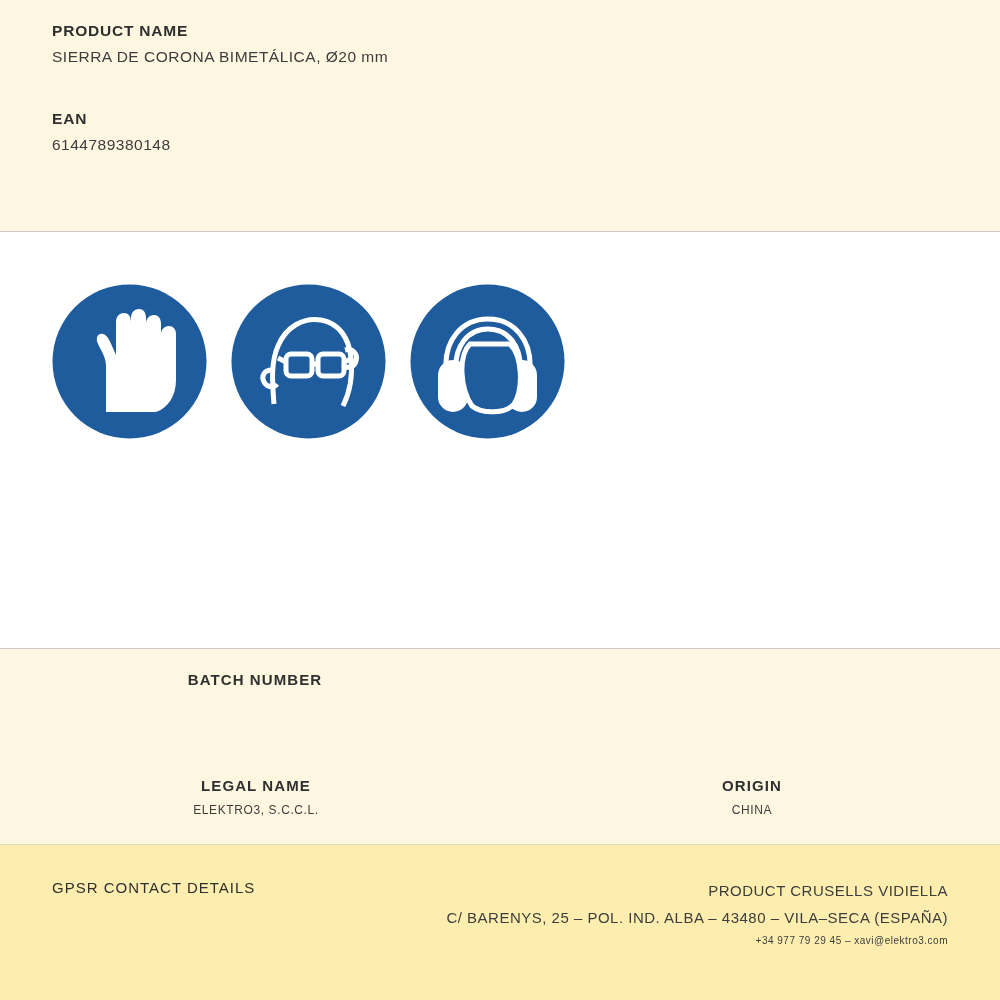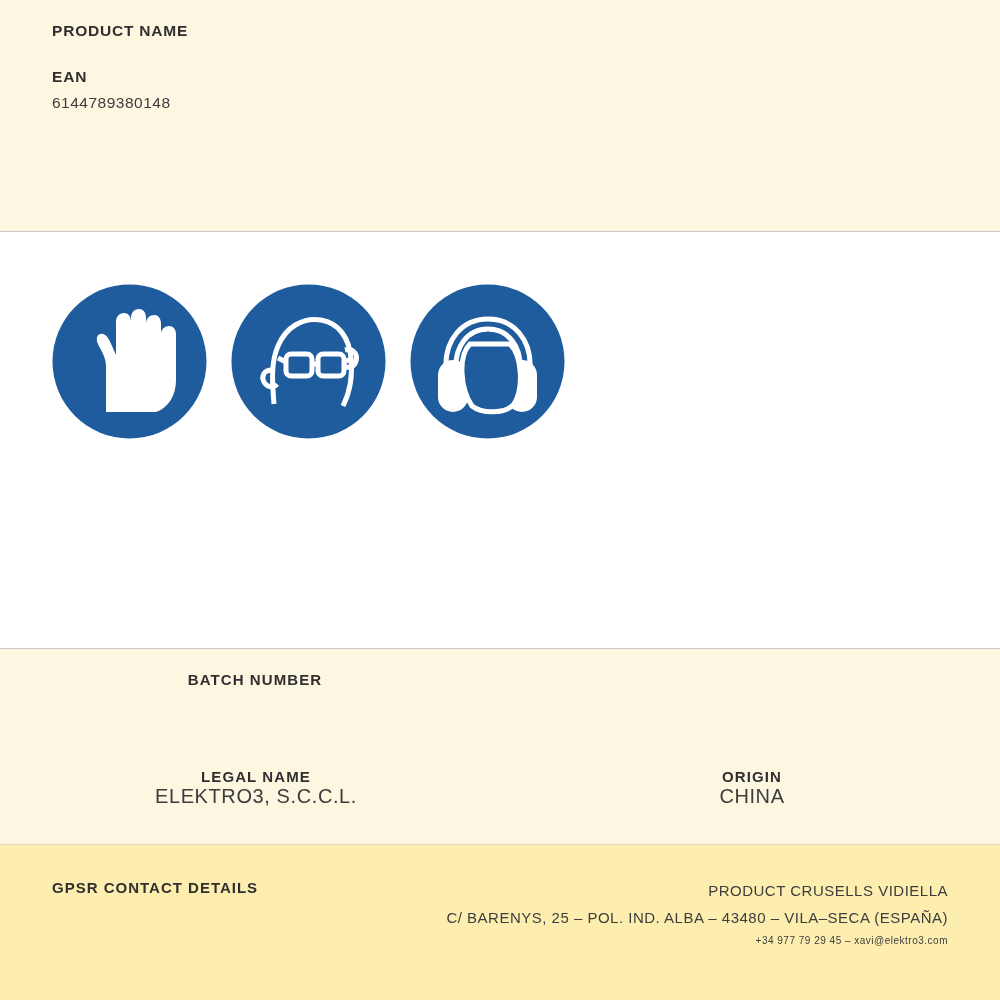--- a/index.html
+++ b/index.html
@@ -37,21 +37,21 @@
     color: #2f2f2f;
     margin: 0 0 8px 0;
   }
   .field-value {
     font-size: 15.5px;
     letter-spacing: 0.5px;
     color: #3d3d3d;
     margin: 0;
   }
   .field-block + .field-block {
-    margin-top: 28px;
+    margin-top: 44px;
   }
 
   
   .pictograms {
     background: #ffffff;
     flex: 1 1 auto;
     padding: 52px 52px 0 52px;
     box-sizing: border-box;
   }
   .picto-row {
@@ -84,23 +84,24 @@
     grid-template-columns: 1fr 1fr;
     text-align: center;
   }
   .cell-label {
     font-size: 15px;
     font-weight: bold;
     letter-spacing: 1.1px;
     color: #2f2f2f;
   }
   .cell-value {
-    font-size: 20px;
+    font-size: 12px;
     letter-spacing: 0.6px;
     color: #3d3d3d;
+    margin-top: 9px;
     min-height: 18px;
   }
   .mid-row-2 {
     margin-top: 62px;
   }
   .mid-grid .col {
     padding: 0 20px;
     box-sizing: border-box;
   }
   .mid-row-1 .col:first-child { transform: translateX(-1px); }
@@ -110,21 +111,21 @@
     background: #fdeeb0;
     height: 155px;
     box-sizing: border-box;
     padding: 32px 52px 0 52px;
     display: flex;
     justify-content: space-between;
     align-items: flex-start;
   }
   .footer-title {
     font-size: 15px;
-    font-weight: bold;
+    font-weight: normal;
     letter-spacing: 1px;
     color: #2f2f2f;
     padding-top: 2px;
   }
   .footer-lines {
     text-align: right;
     font-size: 15px;
     letter-spacing: 0.5px;
     color: #3d3d3d;
     line-height: 1.82;
@@ -134,20 +135,21 @@
   }
 </style>
 </head>
 <body>
 
 <div class="sheet">
 
   <div class="header">
     <div class="field-block">
       <p class="field-label">PRODUCT NAME</p>
+      <p class="field-value">SIERRA DE CORONA BIMETÁLICA, Ø20 mm</p>
     </div>
     <div class="field-block">
       <p class="field-label">EAN</p>
       <p class="field-value">6144789380148</p>
     </div>
   </div>
 
   <div class="pictograms">
     <div class="picto-row">
 

